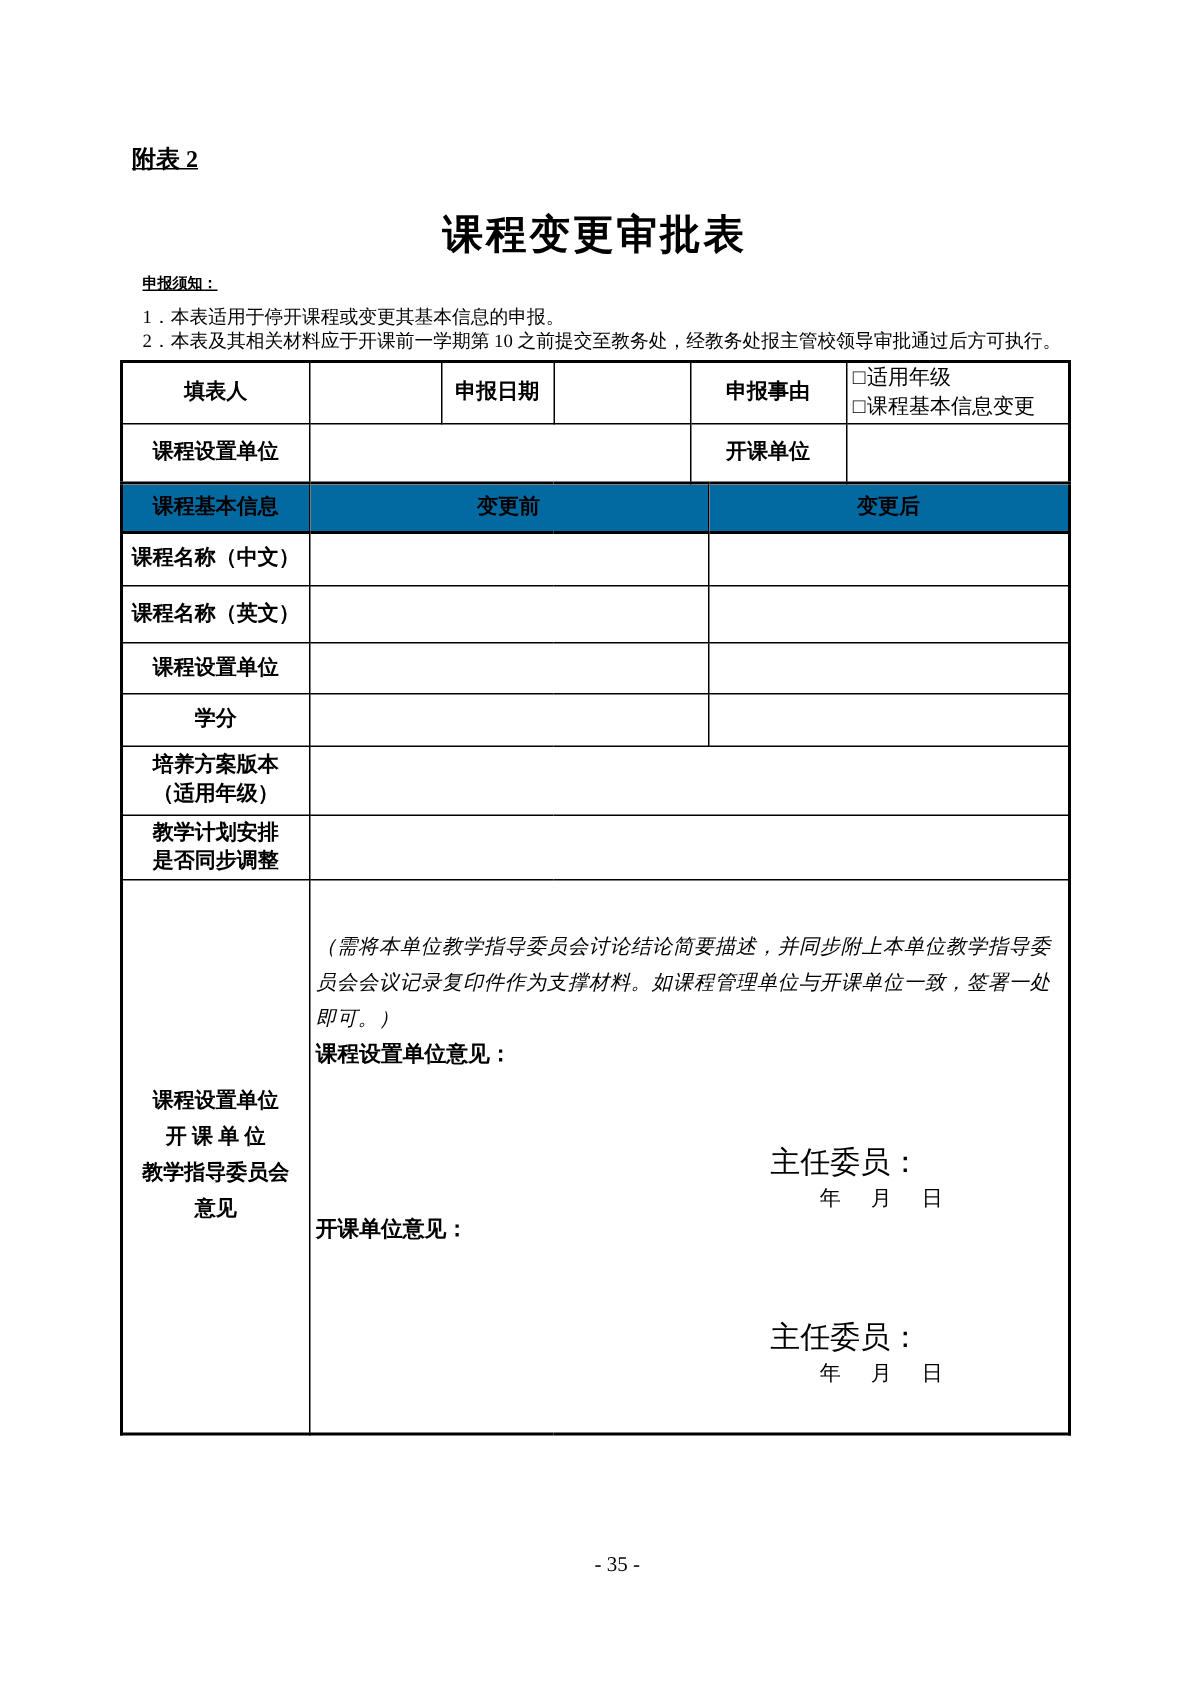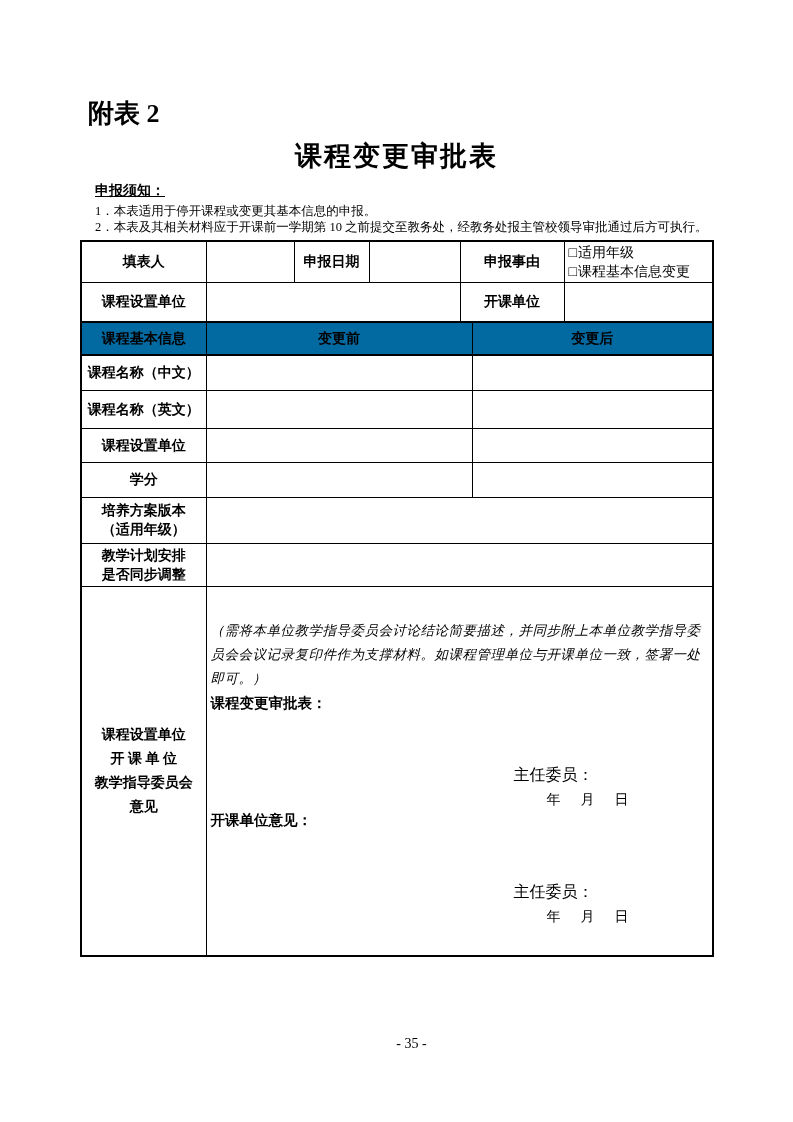--- a/index.html
+++ b/index.html
@@ -8,30 +8,30 @@
     width: 793px; height: 1122px;
     background: #ffffff;
     color: #000000;
     font-family: "Liberation Serif", serif;
     position: relative;
     overflow: hidden;
   }
 
   .appendix-label {
     position: absolute; left: 88px; top: 96px;
-    font-size: 26px; font-weight: bold;
+    font-size: 16px; font-weight: bold; text-decoration: underline;
   }
   .doc-title {
     position: absolute; left: 0; top: 138px; width: 100%;
     text-align: center; font-size: 27px; font-weight: bold;
     letter-spacing: 2px;
   }
   .notice-heading {
     position: absolute; left: 95px; top: 182px;
-    font-size: 14px; font-weight: bold; text-decoration: underline;
+    font-size: 10px; font-weight: bold; text-decoration: underline;
   }
   .note-line1 {
     position: absolute; left: 95px; top: 203px;
     font-size: 12.5px;
   }
   .note-line2 {
     position: absolute; left: 95px; top: 219px;
     font-size: 12.5px;
   }
 
@@ -87,21 +87,21 @@
     font-style: italic;
     font-size: 13.5px; line-height: 24px;
     margin-top: 2px; letter-spacing: 0.5px;
   }
   .opinion-heading {
     font-weight: bold; font-size: 14.5px; line-height: 16px;
   }
   .opinion-heading.first { margin-top: 4px; }
   .opinion-heading.second { margin-top: 4px; }
   .chair-line {
-    font-size: 16px; line-height: 16px;
+    font-size: 20px; line-height: 16px;
     padding-left: 303px; margin-top: 56px;
     white-space: nowrap;
   }
   .date-line {
     font-size: 14px; line-height: 16px;
     padding-left: 336px; margin-top: 9px;
     display: flex; gap: 20px;
   }
 
   .page-number {
@@ -202,21 +202,21 @@
 
   <tr class="hbig">
     <td class="opinion-side">
       <div>课程设置单位</div>
       <div>开 课 单 位</div>
       <div>教学指导委员会</div>
       <div>意见</div>
     </td>
     <td colspan="6" class="opinion-cell">
       <div class="opinion-note">（需将本单位教学指导委员会讨论结论简要描述，并同步附上本单位教学指导委员会会议记录复印件作为支撑材料。如课程管理单位与开课单位一致，签署一处即可。）</div>
-      <div class="opinion-heading first">课程变更审批表：</div>
+      <div class="opinion-heading first">课程设置单位意见：</div>
       <div class="chair-line">主任委员：</div>
       <div class="date-line">
         <span>年</span>
         <span>月</span>
         <span>日</span>
       </div>
       <div class="opinion-heading second">开课单位意见：</div>
       <div class="chair-line">主任委员：</div>
       <div class="date-line">
         <span>年</span>

